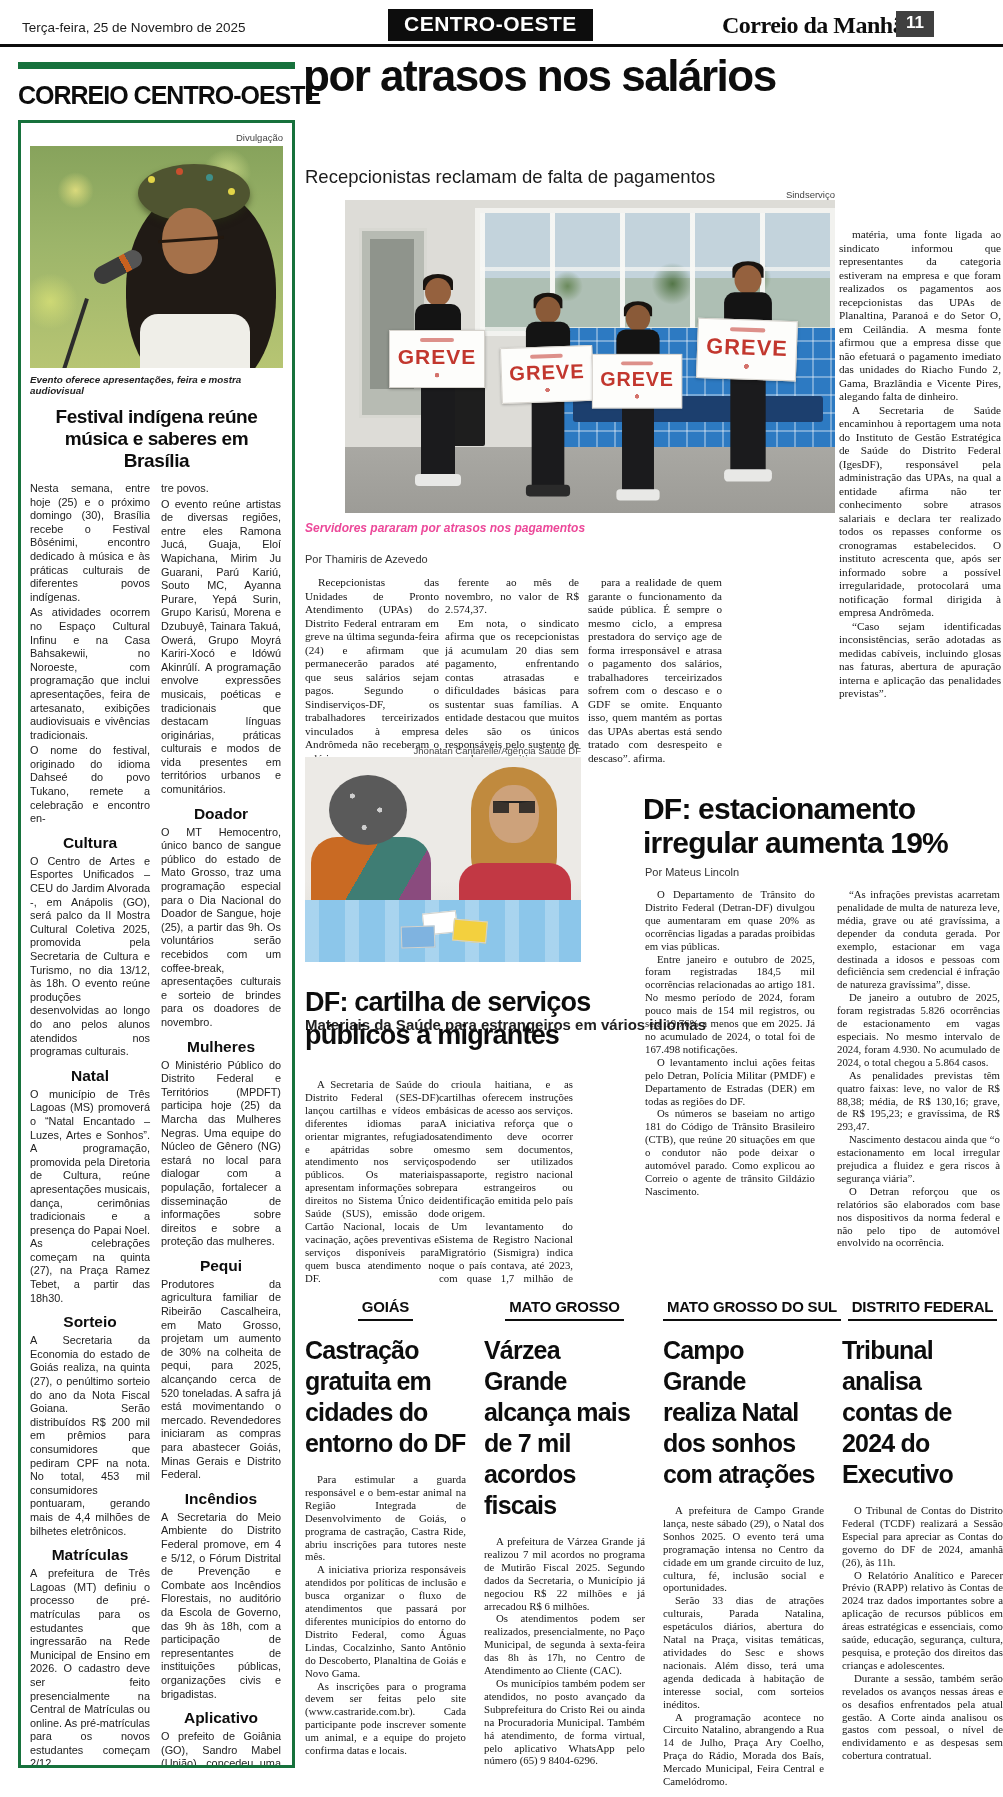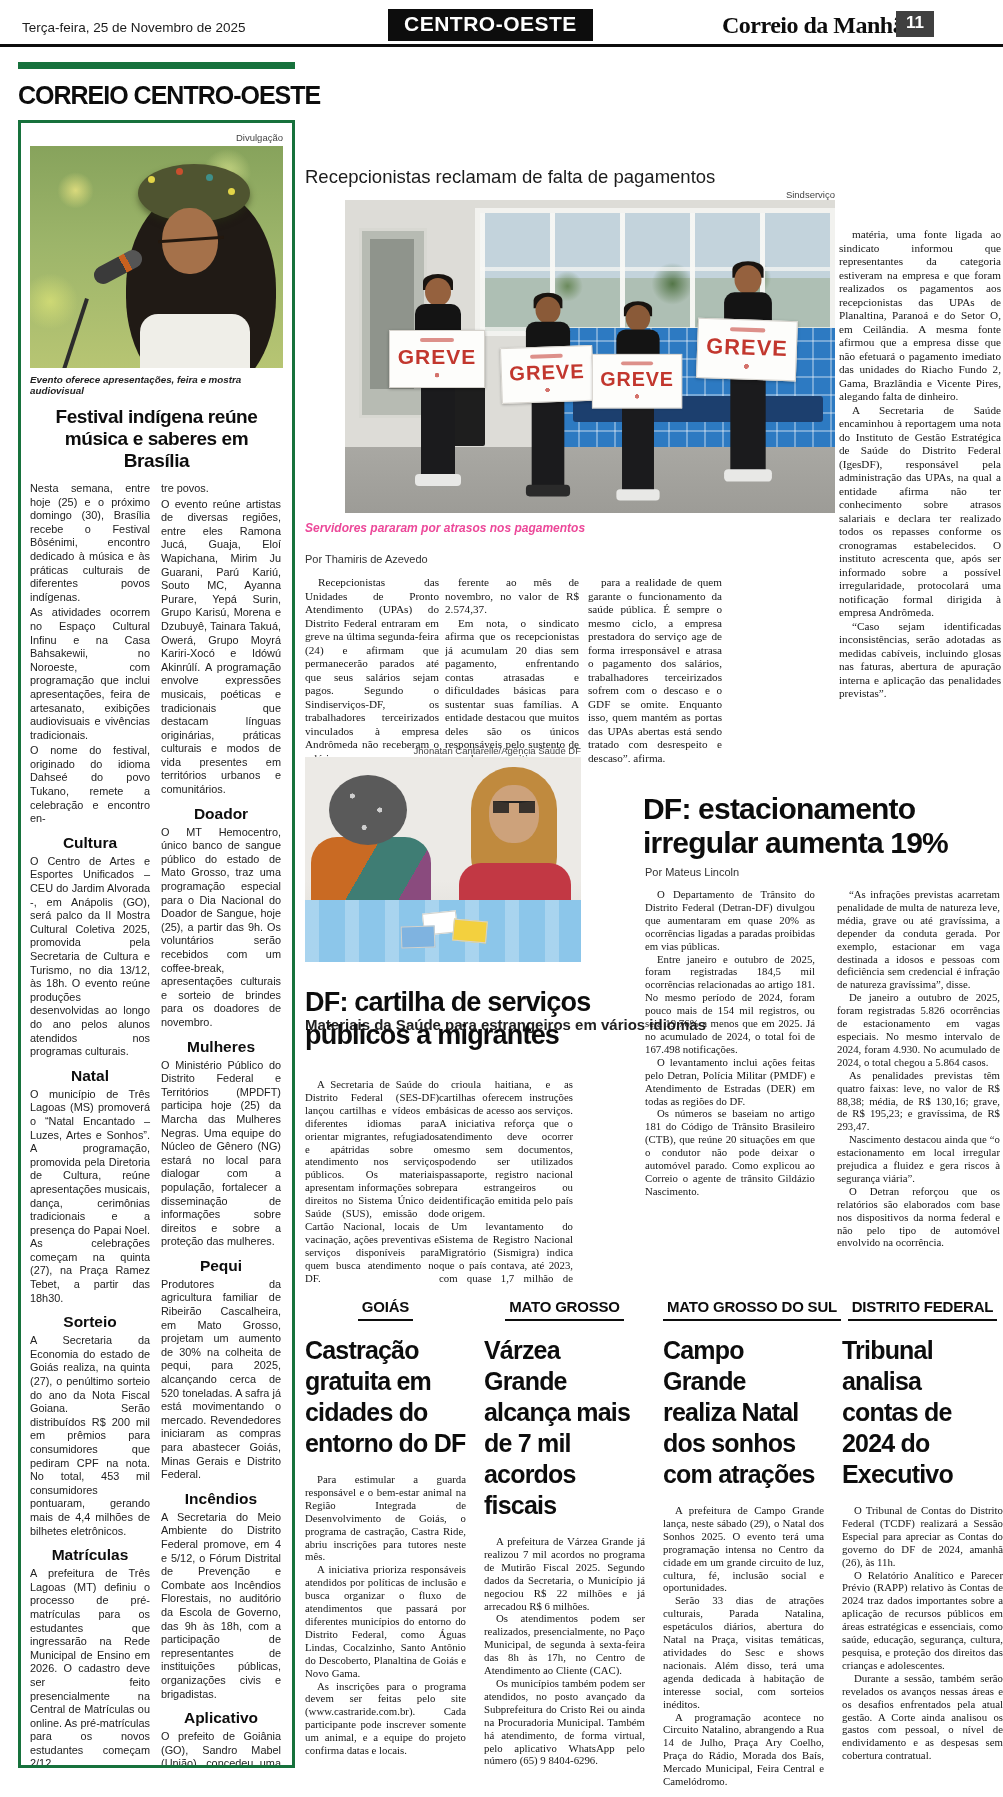--- a/index.html
+++ b/index.html
@@ -254,20 +254,21 @@
             <div class="sec-head">Aplicativo</div>
 
             <p class="sb-p">O prefeito de Goiânia (GO), Sandro Mabel (União), concedeu uma coletiva de imprensa ontem (24) sobre o lançamento do app “Mais Saúde Goiânia”. A ferramenta permitirá o agendamento de consultas na saúde. Mabel disse que, no futuro, o app acomodará outros serviços.</p>
           </div>
       </div>
     </div>
   </div>
 
   <div class="abs" id="main-hl">
 
+      <div>por atrasos nos salários</div>
     </div>
   <div class="abs" id="main-sub">Recepcionistas reclamam de falta de pagamentos</div>
   <div class="abs" id="main-credit">Sindserviço</div>
 
   <div class="abs" id="greve-photo">
     <div class="gp-windows">
       <div class="gp-winbars"></div>
     </div>
     <div class="gp-door">
       <div class="gp-doorglass"></div>
@@ -391,21 +392,21 @@
 
   <div>DF: estacionamento</div>
       <div>irregular aumenta 19%</div>
     </div>
   <div class="abs" id="det-byline">Por Mateus Lincoln</div>
   <div class="abs" id="det-body">
     <div class="det-colA">
 
     <p class="nps">O Departamento de Trânsito do Distrito Federal (Detran-DF) divulgou que aumentaram em quase 20% as ocorrências ligadas a paradas proibidas em vias públicas.</p>
         <p class="nps">Entre janeiro e outubro de 2025, foram registradas 184,5 mil ocorrências relacionadas ao artigo 181. No mesmo período de 2024, foram pouco mais de 154 mil registros, ou seja 19,76% a menos que em 2025. Já no acumulado de 2024, o total foi de 167.498 notificações.</p>
-        <p class="nps">O levantamento inclui ações feitas pelo Detran, Polícia Militar (PMDF) e Atendimento de Estradas (DER) em todas as regiões do DF.</p>
+        <p class="nps">O levantamento inclui ações feitas pelo Detran, Polícia Militar (PMDF) e Departamento de Estradas (DER) em todas as regiões do DF.</p>
         <p class="nps">Os números se baseiam no artigo 181 do Código de Trânsito Brasileiro (CTB), que reúne 20 situações em que o condutor não pode deixar o automóvel parado. Como explicou ao Correio o agente de trânsito Gildázio Nascimento.</p>
       </div>
     <div class="det-colB">
 
     <p class="nps">“As infrações previstas acarretam penalidade de multa de natureza leve, média, grave ou até gravíssima, a depender da conduta gerada. Por exemplo, estacionar em vaga destinada a idosos e pessoas com deficiência sem credencial é infração de natureza gravíssima”, disse.</p>
         <p class="nps">De janeiro a outubro de 2025, foram registradas 5.826 ocorrências de estacionamento em vagas especiais. No mesmo intervalo de 2024, foram 4.930. No acumulado de 2024, o total chegou a 5.864 casos.</p>
         <p class="nps">As penalidades previstas têm quatro faixas: leve, no valor de R$ 88,38; média, de R$ 130,16; grave, de R$ 195,23; e gravíssima, de R$ 293,47.</p>
         <p class="nps">Nascimento destacou ainda que “o estacionamento em local irregular prejudica a fluidez e gera riscos à segurança viária”.</p>
         <p class="nps">O Detran reforçou que os relatórios são elaborados com base nos dispositivos da norma federal e não pelo tipo de automóvel envolvido na ocorrência.</p>
       </div>

